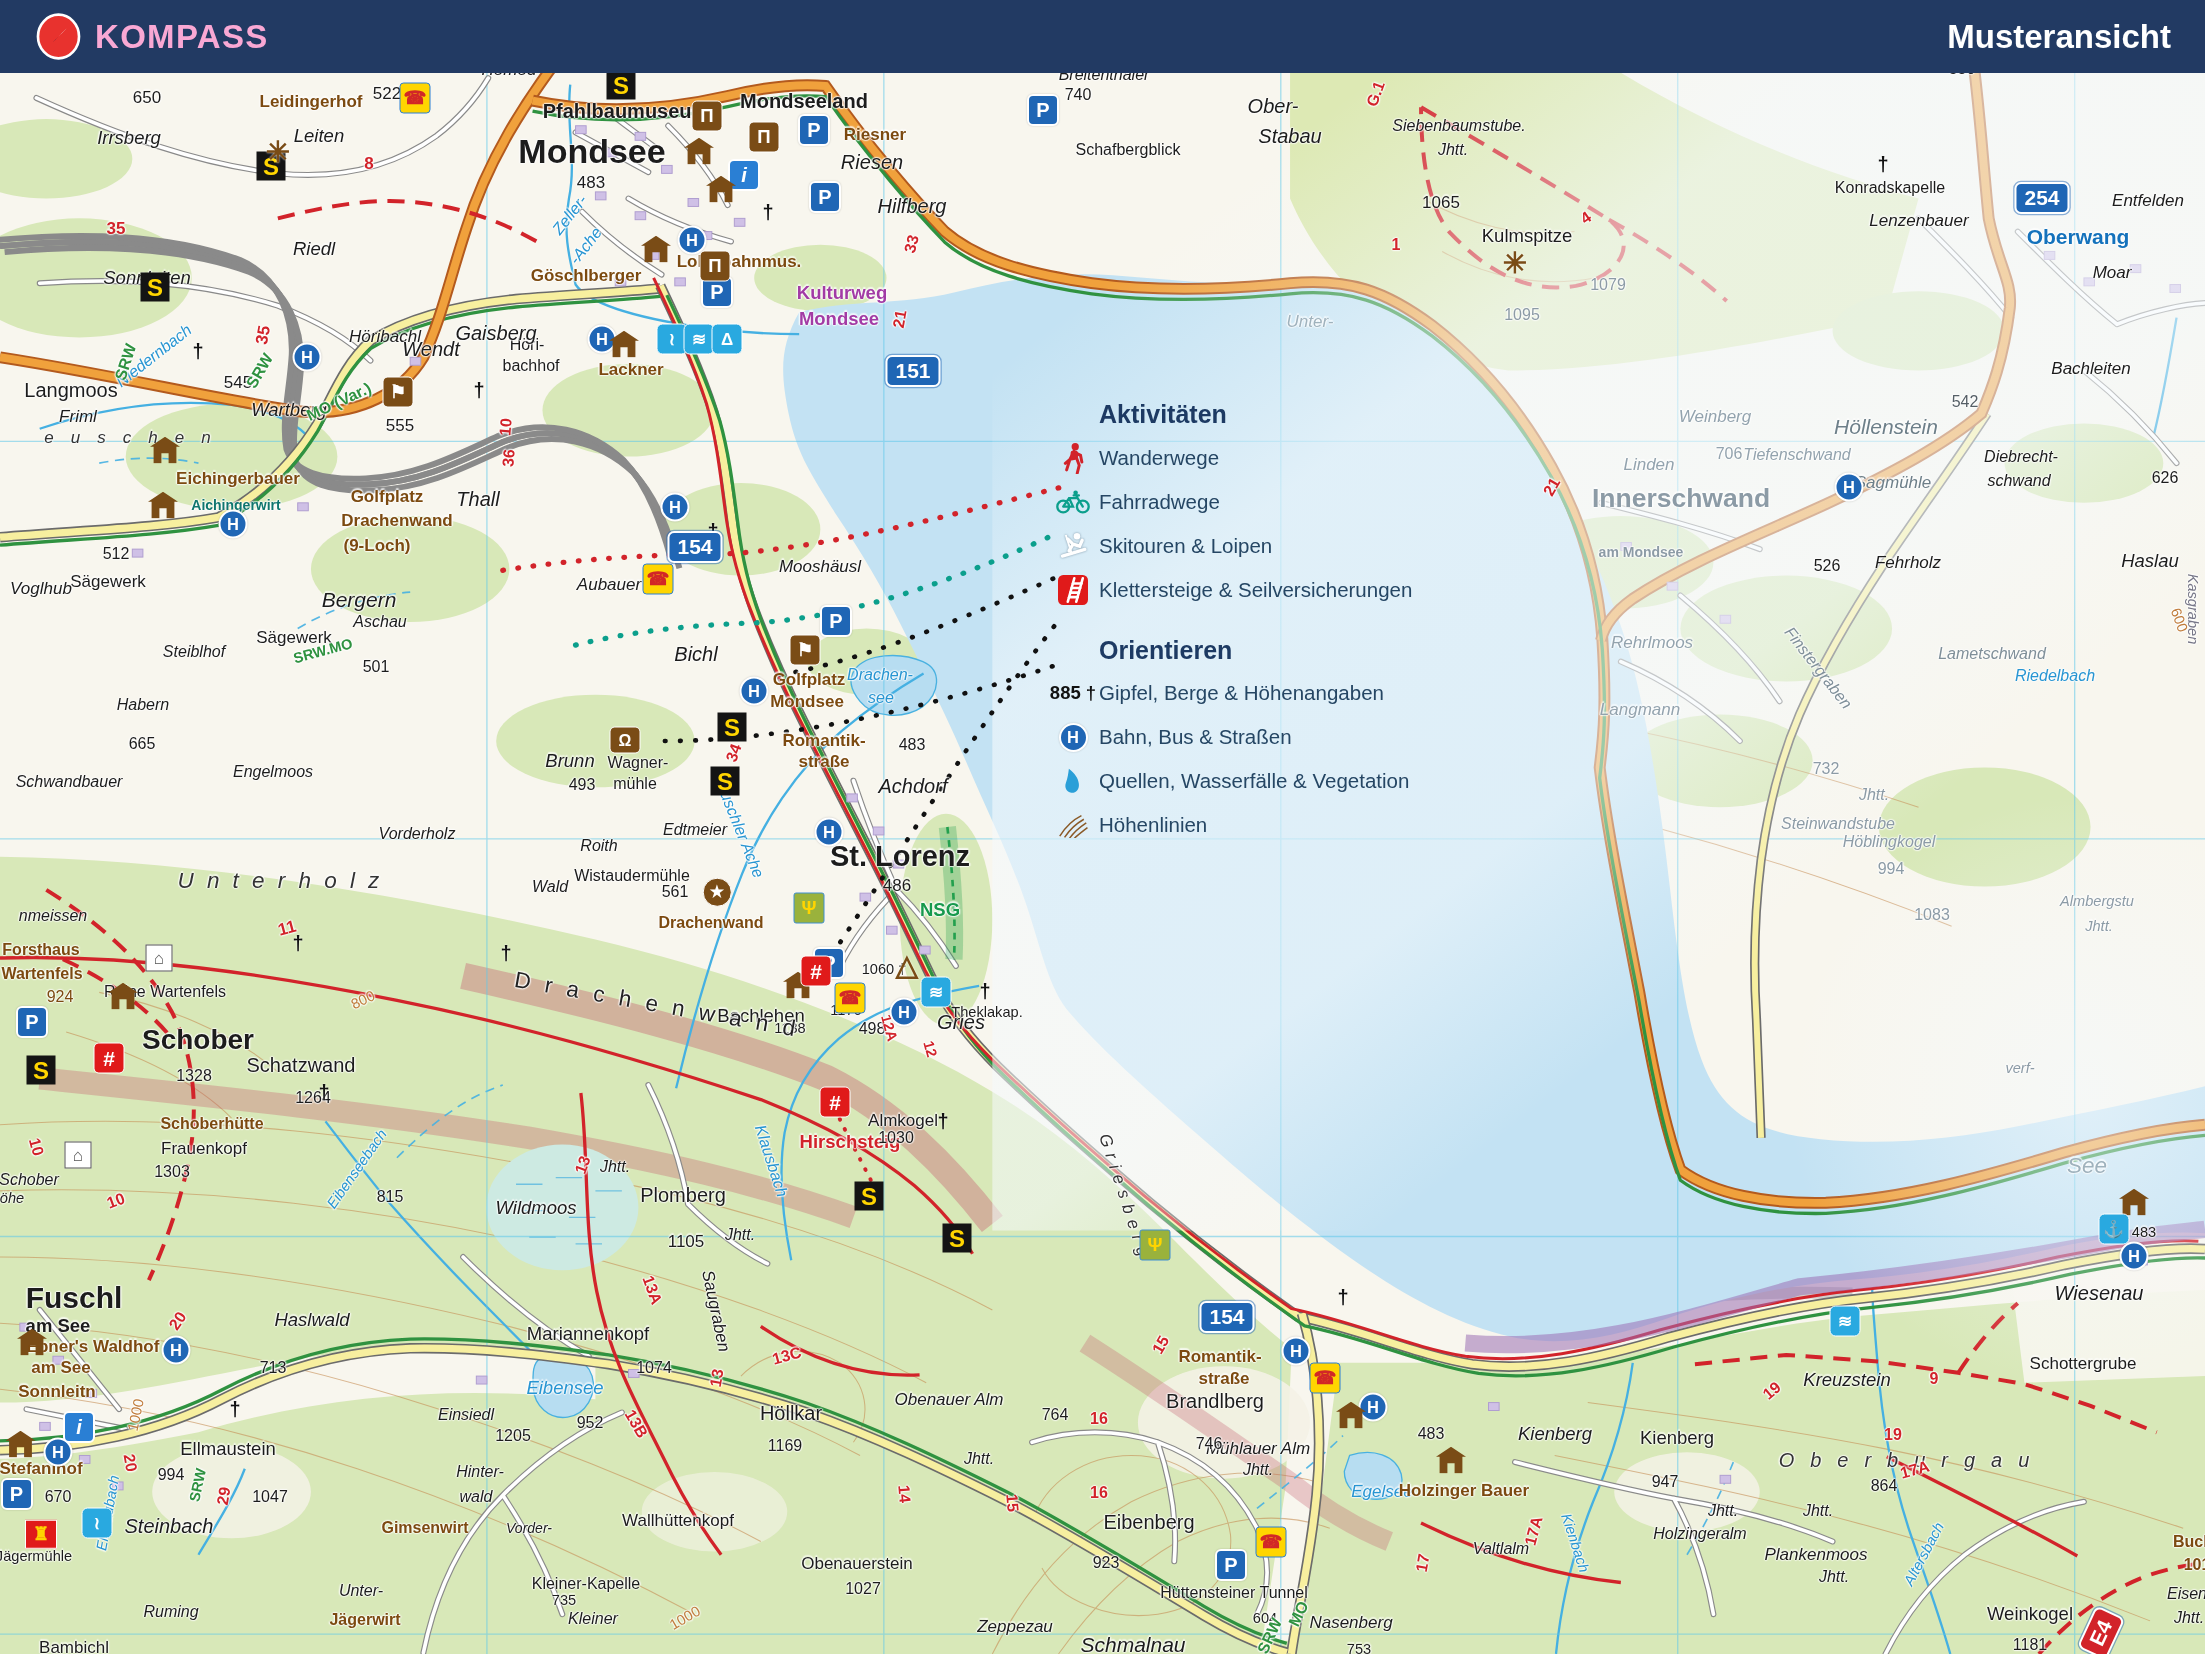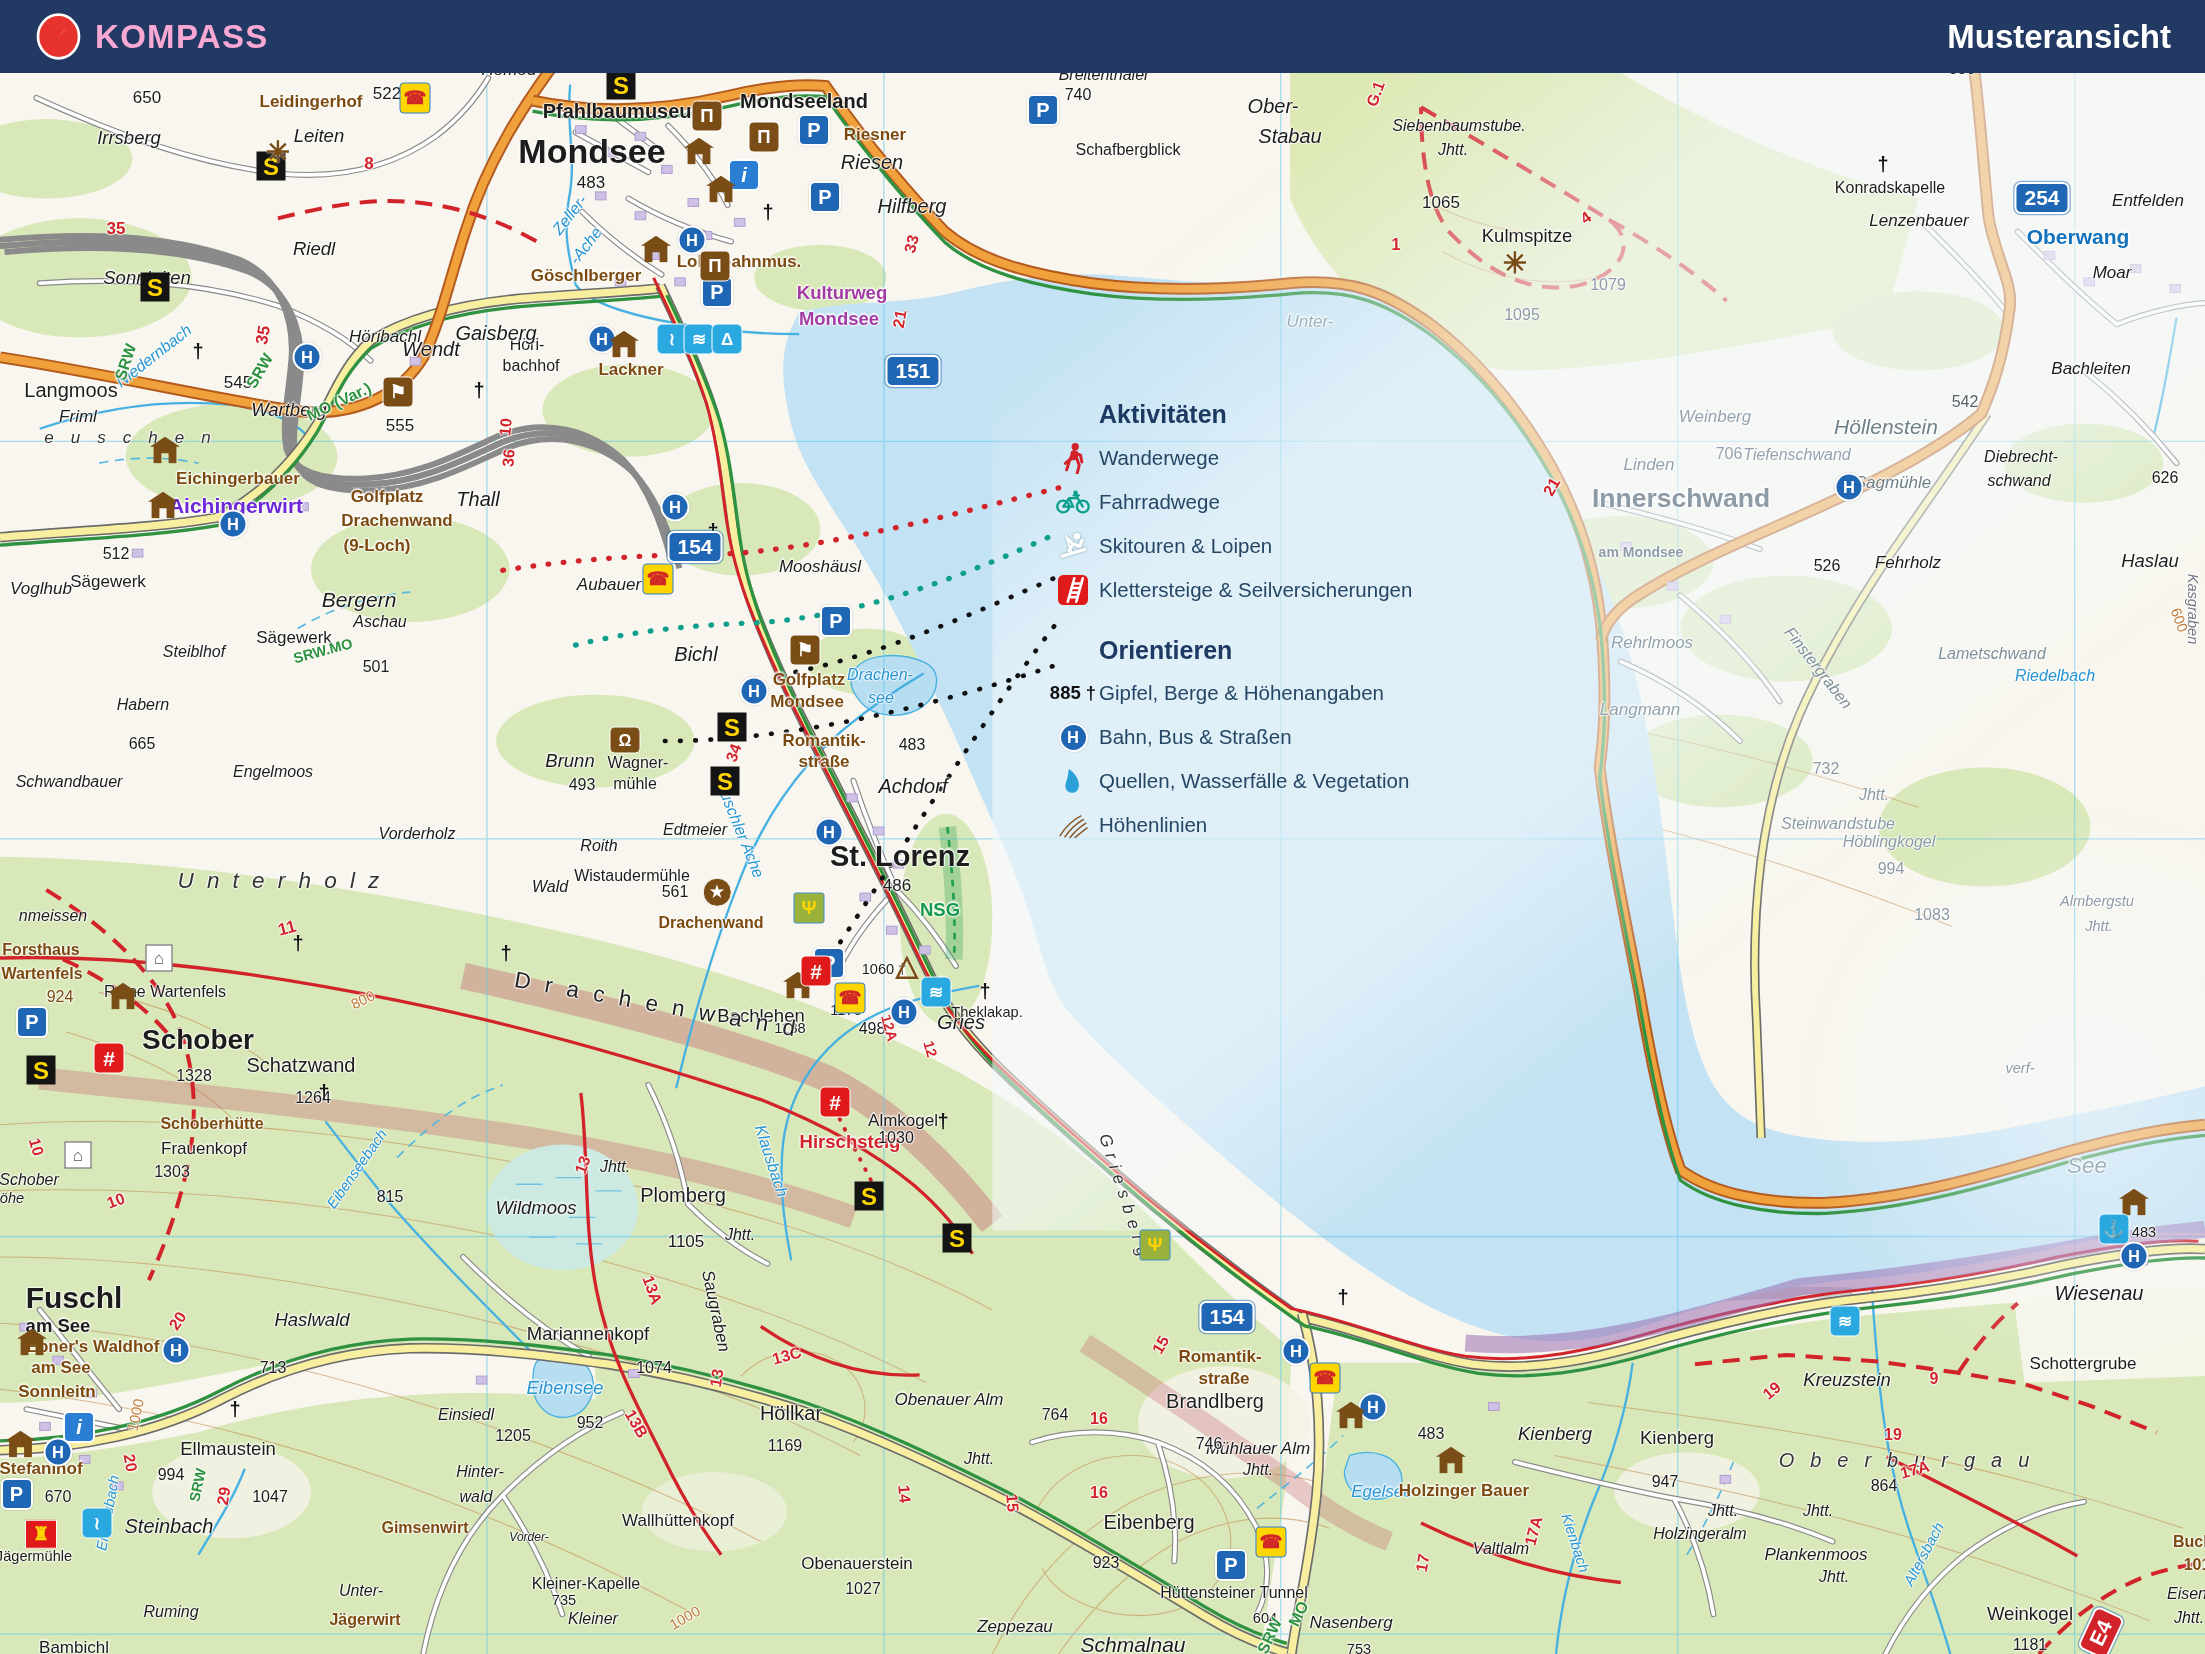--- a/index.html
+++ b/index.html
@@ -375,21 +375,21 @@
       <div class="ml" style="left: 238px; top: 382px; font-size: 17px; transform: translate(-50%, -50%) rotate(0deg);">545</div>
       <div class="ml" style="left: 385px; top: 336px; font-size: 17px; font-style: italic; transform: translate(-50%, -50%) rotate(0deg);">Höribachl</div>
       <div class="ml" style="left: 78px; top: 416px; font-size: 17px; font-style: italic; transform: translate(-50%, -50%) rotate(0deg);">Friml</div>
       <div class="ml" style="left: 119px; top: 437px; font-size: 17px; color: rgb(51, 51, 51); font-style: italic; letter-spacing: 17px; transform: translate(-50%, -50%) rotate(0deg); margin-left: 17px;">euschen</div>
       <div class="ml" style="left: 289px; top: 410px; font-size: 18.5px; font-style: italic; transform: translate(-50%, -50%) rotate(0deg);">Wartberg</div>
       <div class="ml" style="left: 400px; top: 425px; font-size: 17px; transform: translate(-50%, -50%) rotate(0deg);">555</div>
       <div class="ml" style="left: 431px; top: 349px; font-size: 20px; font-style: italic; transform: translate(-50%, -50%) rotate(0deg);">Wendt</div>
       <div class="ml" style="left: 527px; top: 345px; font-size: 16px; transform: translate(-50%, -50%) rotate(0deg);">Höri-</div>
       <div class="ml" style="left: 531px; top: 366px; font-size: 16px; transform: translate(-50%, -50%) rotate(0deg);">bachhof</div>
       <div class="ml" style="left: 238px; top: 478px; font-size: 17px; color: rgb(124, 74, 16); font-weight: bold; transform: translate(-50%, -50%) rotate(0deg);">Eichingerbauer</div>
-      <div class="ml" style="left: 236px; top: 505px; font-size: 21px; color: #6d28d9; font-weight: bold; transform: translate(-50%, -50%) rotate(0deg);">Aichingerwirt</div>
+      <div class="ml" style="left: 236px; top: 505px; font-size: 14px; color: #0f766e; font-weight: bold; transform: translate(-50%, -50%) rotate(0deg);">Aichingerwirt</div>
       <div class="ml" style="left: 387px; top: 496px; font-size: 17px; color: rgb(124, 74, 16); font-weight: bold; transform: translate(-50%, -50%) rotate(0deg);">Golfplatz</div>
       <div class="ml" style="left: 397px; top: 520px; font-size: 17px; color: rgb(124, 74, 16); font-weight: bold; transform: translate(-50%, -50%) rotate(0deg);">Drachenwand</div>
       <div class="ml" style="left: 377px; top: 545px; font-size: 17px; color: rgb(124, 74, 16); font-weight: bold; transform: translate(-50%, -50%) rotate(0deg);">(9-Loch)</div>
       <div class="ml" style="left: 478px; top: 499px; font-size: 20px; font-style: italic; transform: translate(-50%, -50%) rotate(0deg);">Thall</div>
       <div class="ml" style="left: 108px; top: 581px; font-size: 17px; transform: translate(-50%, -50%) rotate(0deg);">Sägewerk</div>
       <div class="ml" style="left: 116px; top: 554px; font-size: 16px; transform: translate(-50%, -50%) rotate(0deg);">512</div>
       <div class="ml" style="left: 359px; top: 599px; font-size: 21px; font-style: italic; transform: translate(-50%, -50%) rotate(0deg);">Bergern</div>
       <div class="ml" style="left: 294px; top: 637px; font-size: 17px; transform: translate(-50%, -50%) rotate(0deg);">Sägewerk</div>
       <div class="ml" style="left: 376px; top: 667px; font-size: 16px; transform: translate(-50%, -50%) rotate(0deg);">501</div>
       <div class="ml" style="left: 194px; top: 652px; font-size: 16px; font-style: italic; transform: translate(-50%, -50%) rotate(0deg);">Steiblhof</div>
@@ -470,21 +470,21 @@
       <div class="ml" style="left: 228px; top: 1449px; font-size: 18.5px; transform: translate(-50%, -50%) rotate(0deg);">Ellmaustein</div>
       <div class="ml" style="left: 171px; top: 1475px; font-size: 16px; transform: translate(-50%, -50%) rotate(0deg);">994</div>
       <div class="ml" style="left: 270px; top: 1497px; font-size: 16px; transform: translate(-50%, -50%) rotate(0deg);">1047</div>
       <div class="ml" style="left: 169px; top: 1526px; font-size: 20px; font-style: italic; transform: translate(-50%, -50%) rotate(0deg);">Steinbach</div>
       <div class="ml" style="left: 108px; top: 1513px; font-size: 14.6px; color: rgb(39, 149, 210); font-style: italic; transform: translate(-50%, -50%) rotate(-80deg);">Ellmaubach</div>
       <div class="ml" style="left: 171px; top: 1612px; font-size: 16px; font-style: italic; transform: translate(-50%, -50%) rotate(0deg);">Ruming</div>
       <div class="ml" style="left: 74px; top: 1647px; font-size: 17px; transform: translate(-50%, -50%) rotate(0deg);">Bambichl</div>
       <div class="ml" style="left: 34px; top: 1556px; font-size: 14.6px; transform: translate(-50%, -50%) rotate(0deg);">Jägermühle</div>
       <div class="ml" style="left: 480px; top: 1472px; font-size: 16px; font-style: italic; transform: translate(-50%, -50%) rotate(0deg);">Hinter-</div>
       <div class="ml" style="left: 476px; top: 1497px; font-size: 16px; font-style: italic; transform: translate(-50%, -50%) rotate(0deg);">wald</div>
-      <div class="ml" style="left: 529px; top: 1528px; font-size: 12px; font-style: italic; transform: translate(-50%, -50%) rotate(0deg); margin-top: 9px;">Vorder-</div>
+      <div class="ml" style="left: 529px; top: 1528px; font-size: 14px; font-style: italic; transform: translate(-50%, -50%) rotate(0deg);">Vorder-</div>
       <div class="ml" style="left: 425px; top: 1528px; font-size: 16px; color: rgb(124, 74, 16); font-weight: bold; transform: translate(-50%, -50%) rotate(0deg);">Gimsenwirt</div>
       <div class="ml" style="left: 466px; top: 1415px; font-size: 16px; font-style: italic; transform: translate(-50%, -50%) rotate(0deg);">Einsiedl</div>
       <div class="ml" style="left: 361px; top: 1591px; font-size: 16px; font-style: italic; transform: translate(-50%, -50%) rotate(0deg);">Unter-</div>
       <div class="ml" style="left: 365px; top: 1620px; font-size: 16px; color: rgb(124, 74, 16); font-weight: bold; transform: translate(-50%, -50%) rotate(0deg);">Jägerwirt</div>
       <div class="ml" style="left: 586px; top: 1584px; font-size: 16px; transform: translate(-50%, -50%) rotate(0deg);">Kleiner-Kapelle</div>
       <div class="ml" style="left: 564px; top: 1600px; font-size: 14.6px; transform: translate(-50%, -50%) rotate(0deg);">735</div>
       <div class="ml" style="left: 593px; top: 1619px; font-size: 16px; font-style: italic; transform: translate(-50%, -50%) rotate(0deg);">Kleiner</div>
       <div class="ml" style="left: 678px; top: 1520px; font-size: 17px; transform: translate(-50%, -50%) rotate(0deg);">Wallhüttenkopf</div>
       <div class="ml" style="left: 857px; top: 1563px; font-size: 17px; transform: translate(-50%, -50%) rotate(0deg);">Obenauerstein</div>
       <div class="ml" style="left: 863px; top: 1589px; font-size: 16px; transform: translate(-50%, -50%) rotate(0deg);">1027</div>

